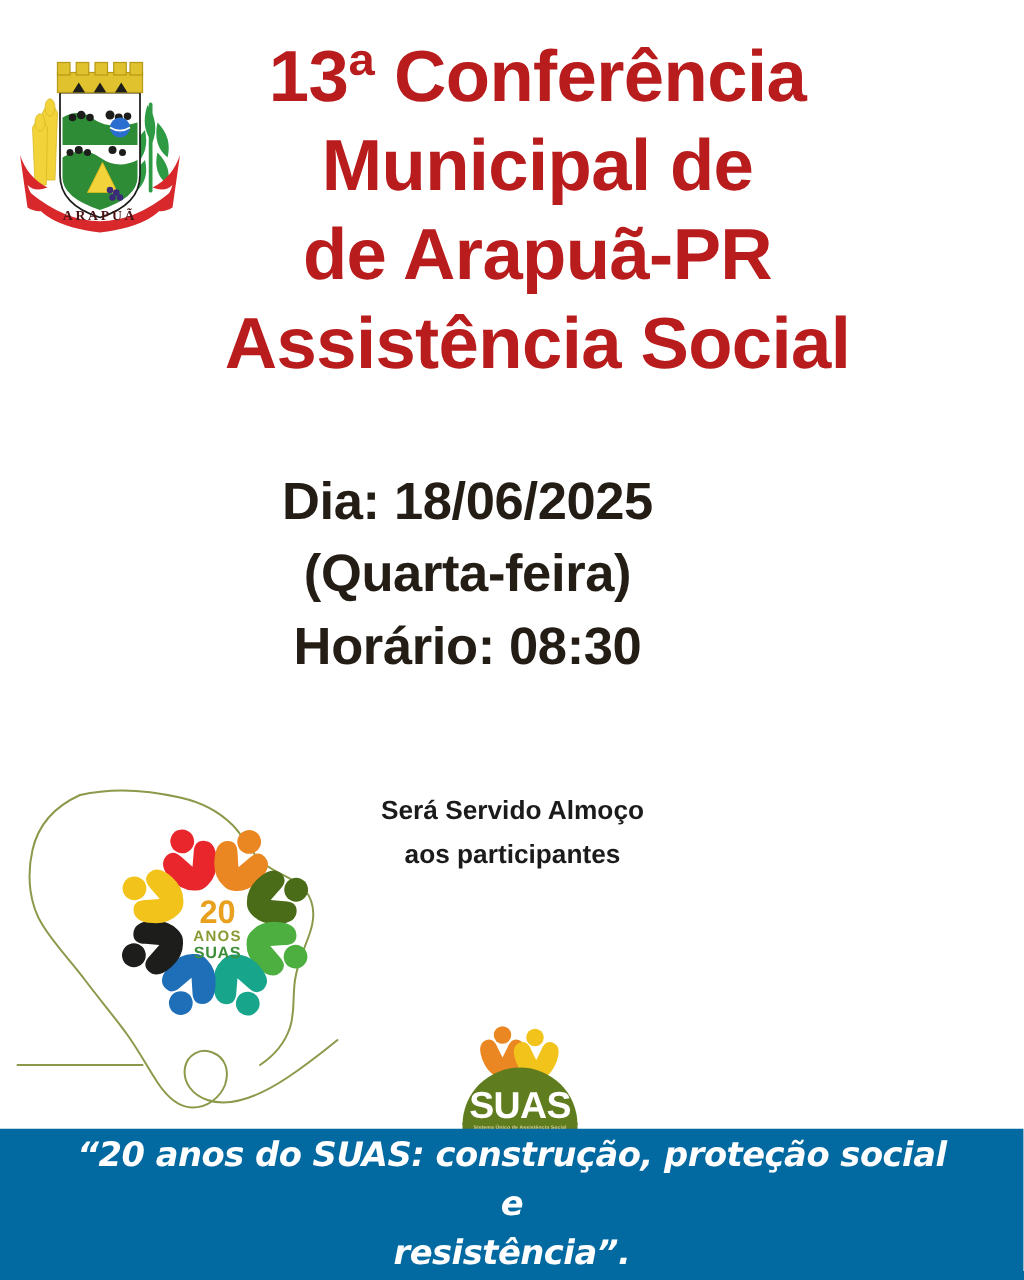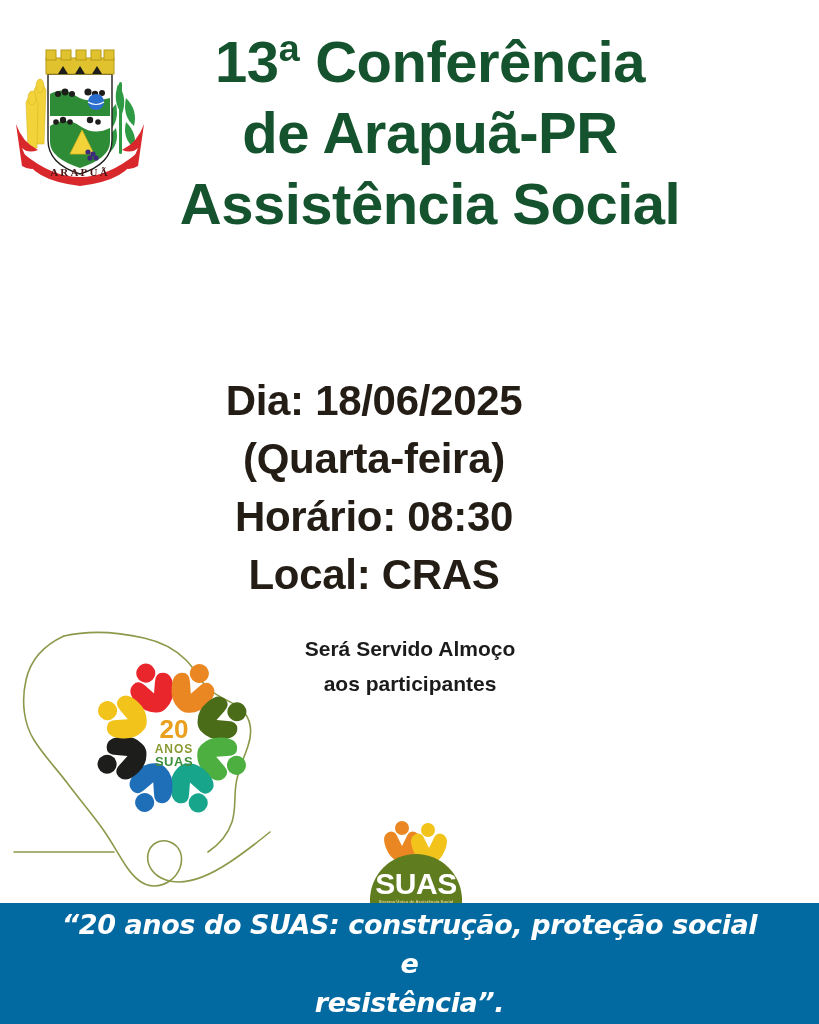--- a/index.html
+++ b/index.html
@@ -32,21 +32,21 @@
     top: 32px;
     width: 140px;
     height: 160px;
   }
   .title-block {
     position: absolute;
     left: 130px;
     top: 26px;
     width: 600px;
     text-align: center;
-    color: #14532d;
+    color: #b91c1c;
     font-family: "Liberation Sans", sans-serif;
     font-weight: bold;
     font-size: 58px;
     line-height: 71px;
     letter-spacing: -0.5px;
   }
   .title-line { display: block; white-space: nowrap; }
 
   
   .info-block {
@@ -204,30 +204,30 @@
 
         <path d="M6 92 q6 18 22 26 q-10 4 -16 -2 q4 14 18 18 q-8 6 -18 0 Z" fill="#d8282c"></path>
         <path d="M134 92 q-6 18 -22 26 q10 4 16 -2 q-4 14 -18 18 q8 6 18 0 Z" fill="#d8282c"></path>
         <path d="M14 122 Q70 168 126 122 Q120 148 70 154 Q20 148 14 122 Z" fill="#d8282c"></path>
         <text x="70" y="144" text-anchor="middle" font-family="Liberation Serif, serif" font-size="11" font-weight="bold" fill="#4a1414" letter-spacing="2.2">ARAPUÃ</text>
       </svg>
     </div>
 
     <div class="title-block">
       <span class="title-line">13ª Conferência</span>
+      <span class="title-line">Municipal de</span>
       <span class="title-line">de Arapuã-PR</span>
       <span class="title-line">Assistência Social</span>
     </div>
   </div>
 
   <div class="info-block">
     <span class="info-line">Dia: 18/06/2025</span>
     <span class="info-line">(Quarta-feira)</span>
     <span class="info-line">Horário: 08:30</span>
-    <span class="info-line">Local: CRAS</span>
   </div>
 
   <div class="lunch-note">
     <span class="lunch-line">Será Servido Almoço</span>
     <span class="lunch-line">aos participantes</span>
   </div>
 
   <div class="brazil-map">
     <svg viewBox="0 0 300 278" width="300" height="278" aria-hidden="true">
       <g fill="none" stroke="#8a9a4a" stroke-width="1.6" stroke-linecap="round" stroke-linejoin="round">

